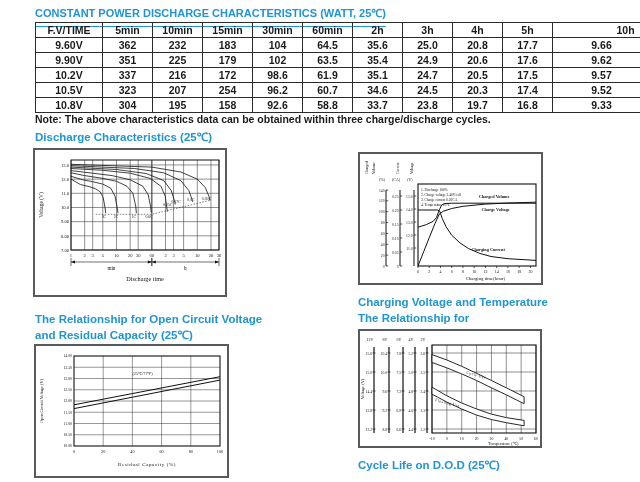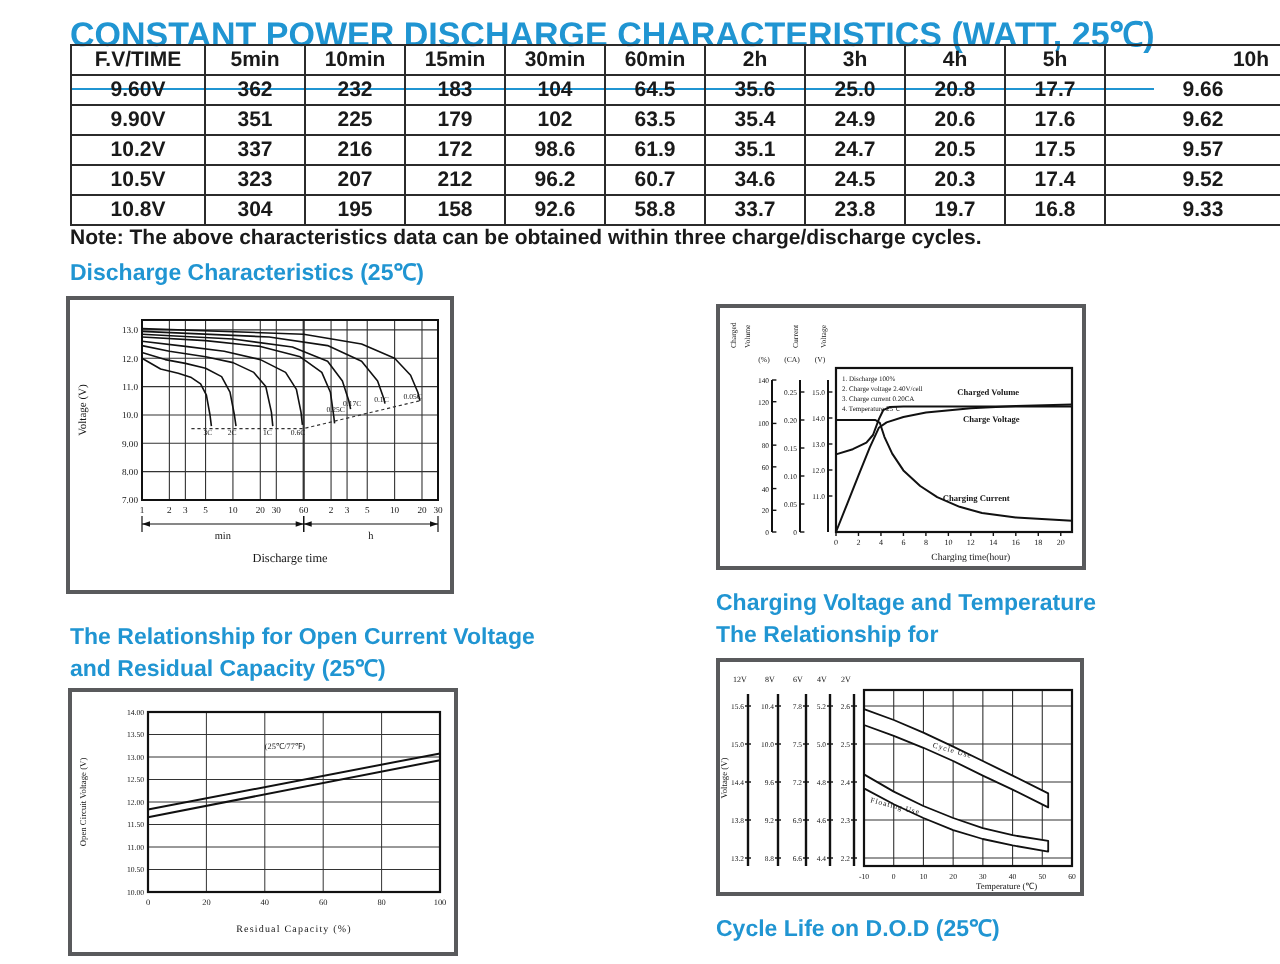--- a/index.html
+++ b/index.html
@@ -1,19 +1,19 @@
 <!DOCTYPE html>
 <html><head>
 <meta charset="utf-8">
 <style>
   html,body{margin:0;padding:0}
   body{width:640px;height:482px;position:relative;background:#ffffff;
        font-family:"Liberation Sans",sans-serif;color:#1a1a1a;overflow:hidden}
-  .main-title{position:absolute;left:35px;top:5px;font-size:17px;font-weight:700;
-       color:#2095d2;border-bottom:1.5px solid #2095d2;padding-bottom:16px;white-space:nowrap}
+  .main-title{position:absolute;left:35px;top:5px;font-size:11px;font-weight:700;
+       color:#2095d2;border-bottom:1.5px solid #2095d2;padding-bottom:6px;white-space:nowrap}
   .power-table{position:absolute;left:35px;top:22px;width:606px;border-collapse:collapse;
        table-layout:fixed;border:1.5px solid #2b2b2b}
   .power-table th,.power-table td{border:1px solid #2b2b2b;font-size:10.5px;font-weight:700;
        text-align:center;padding:0;height:14px;line-height:14px;overflow:hidden;white-space:nowrap}
   .note{position:absolute;left:35px;top:113px;font-size:10.5px;font-weight:600;white-space:nowrap}
   .h-blue{position:absolute;font-size:11.5px;font-weight:700;color:#2095d2;line-height:16px;white-space:nowrap}
   .chart-box{position:absolute;background:#fff;border:2px solid #595a5c;box-sizing:border-box}
   svg{display:block}
   svg text{font-family:"Liberation Serif",serif;fill:#151515}
 </style>
@@ -79,21 +79,21 @@
         <td>24.7</td>
         <td>20.5</td>
         <td>17.5</td>
         <td>9.57</td>
         <td>5.13</td>
       </tr>
       <tr>
         <td>10.5V</td>
         <td>323</td>
         <td>207</td>
-        <td>212</td>
+        <td>254</td>
         <td>96.2</td>
         <td>60.7</td>
         <td>34.6</td>
         <td>24.5</td>
         <td>20.3</td>
         <td>17.4</td>
         <td>9.52</td>
         <td>5.10</td>
       </tr>
       <tr>
@@ -373,21 +373,21 @@
       <rect x="72" y="14" width="104" height="88" fill="none" stroke="#111" stroke-width="1.1"></rect>
       <path d="M72.0 23.6 L86.9 29.0 L101.7 35.3 L116.6 42.3 L131.4 49.5 L146.3 56.8 L164.1 65.7 L164.1 72.7 L146.3 63.8 L131.4 56.8 L116.6 49.5 L101.7 42.9 L86.9 36.9 L72.0 31.5 Z" fill="#ffffff" stroke="#111" stroke-width="0.9" stroke-linejoin="round"></path>
       <text x="106.17142857142858" y="42.58333333333334" font-size="3.8" letter-spacing="0.5" transform="rotate(16 106.17142857142858 42.58333333333334)">Cycle Use</text>
       <path d="M72.0 56.2 L86.9 64.8 L101.7 72.0 L116.6 78.0 L131.4 83.1 L146.3 86.6 L164.1 89.4 L164.1 94.8 L146.3 91.7 L131.4 88.5 L116.6 84.1 L101.7 78.0 L86.9 71.1 L72.0 63.2 Z" fill="#ffffff" stroke="#111" stroke-width="0.9" stroke-linejoin="round"></path>
       <text x="74.97142857142858" y="70.13333333333333" font-size="3.8" letter-spacing="0.5" transform="rotate(14 74.97142857142858 70.13333333333333)">Floating Use</text>
       <text x="143.31428571428572" y="113.5" text-anchor="middle" font-size="4.4">Temperature (℃)</text>
     </svg>
 </div>
 
 <div class="h-blue" style="left:35px;top:311px">
-  <div>The Relationship for Open Current Voltage</div>
+  <div>The Relationship for Open Circuit Voltage</div>
   <div>and Residual Capacity (25℃)</div>
 </div>
 <div class="chart-box" style="left:34px;top:344px;width:195px;height:134px">
   <svg id="c3" width="191" height="130" viewBox="0 0 191 130">
       <text x="36" y="11.4" text-anchor="end" font-size="3.8">14.00</text>
       <line x1="38" y1="21.25" x2="184" y2="21.25" stroke="#333" stroke-width="0.5"></line>
       <text x="36" y="22.65" text-anchor="end" font-size="3.8">13.50</text>
       <line x1="38" y1="32.5" x2="184" y2="32.5" stroke="#333" stroke-width="0.5"></line>
       <text x="36" y="33.9" text-anchor="end" font-size="3.8">13.00</text>
       <line x1="38" y1="43.75" x2="184" y2="43.75" stroke="#333" stroke-width="0.5"></line>

